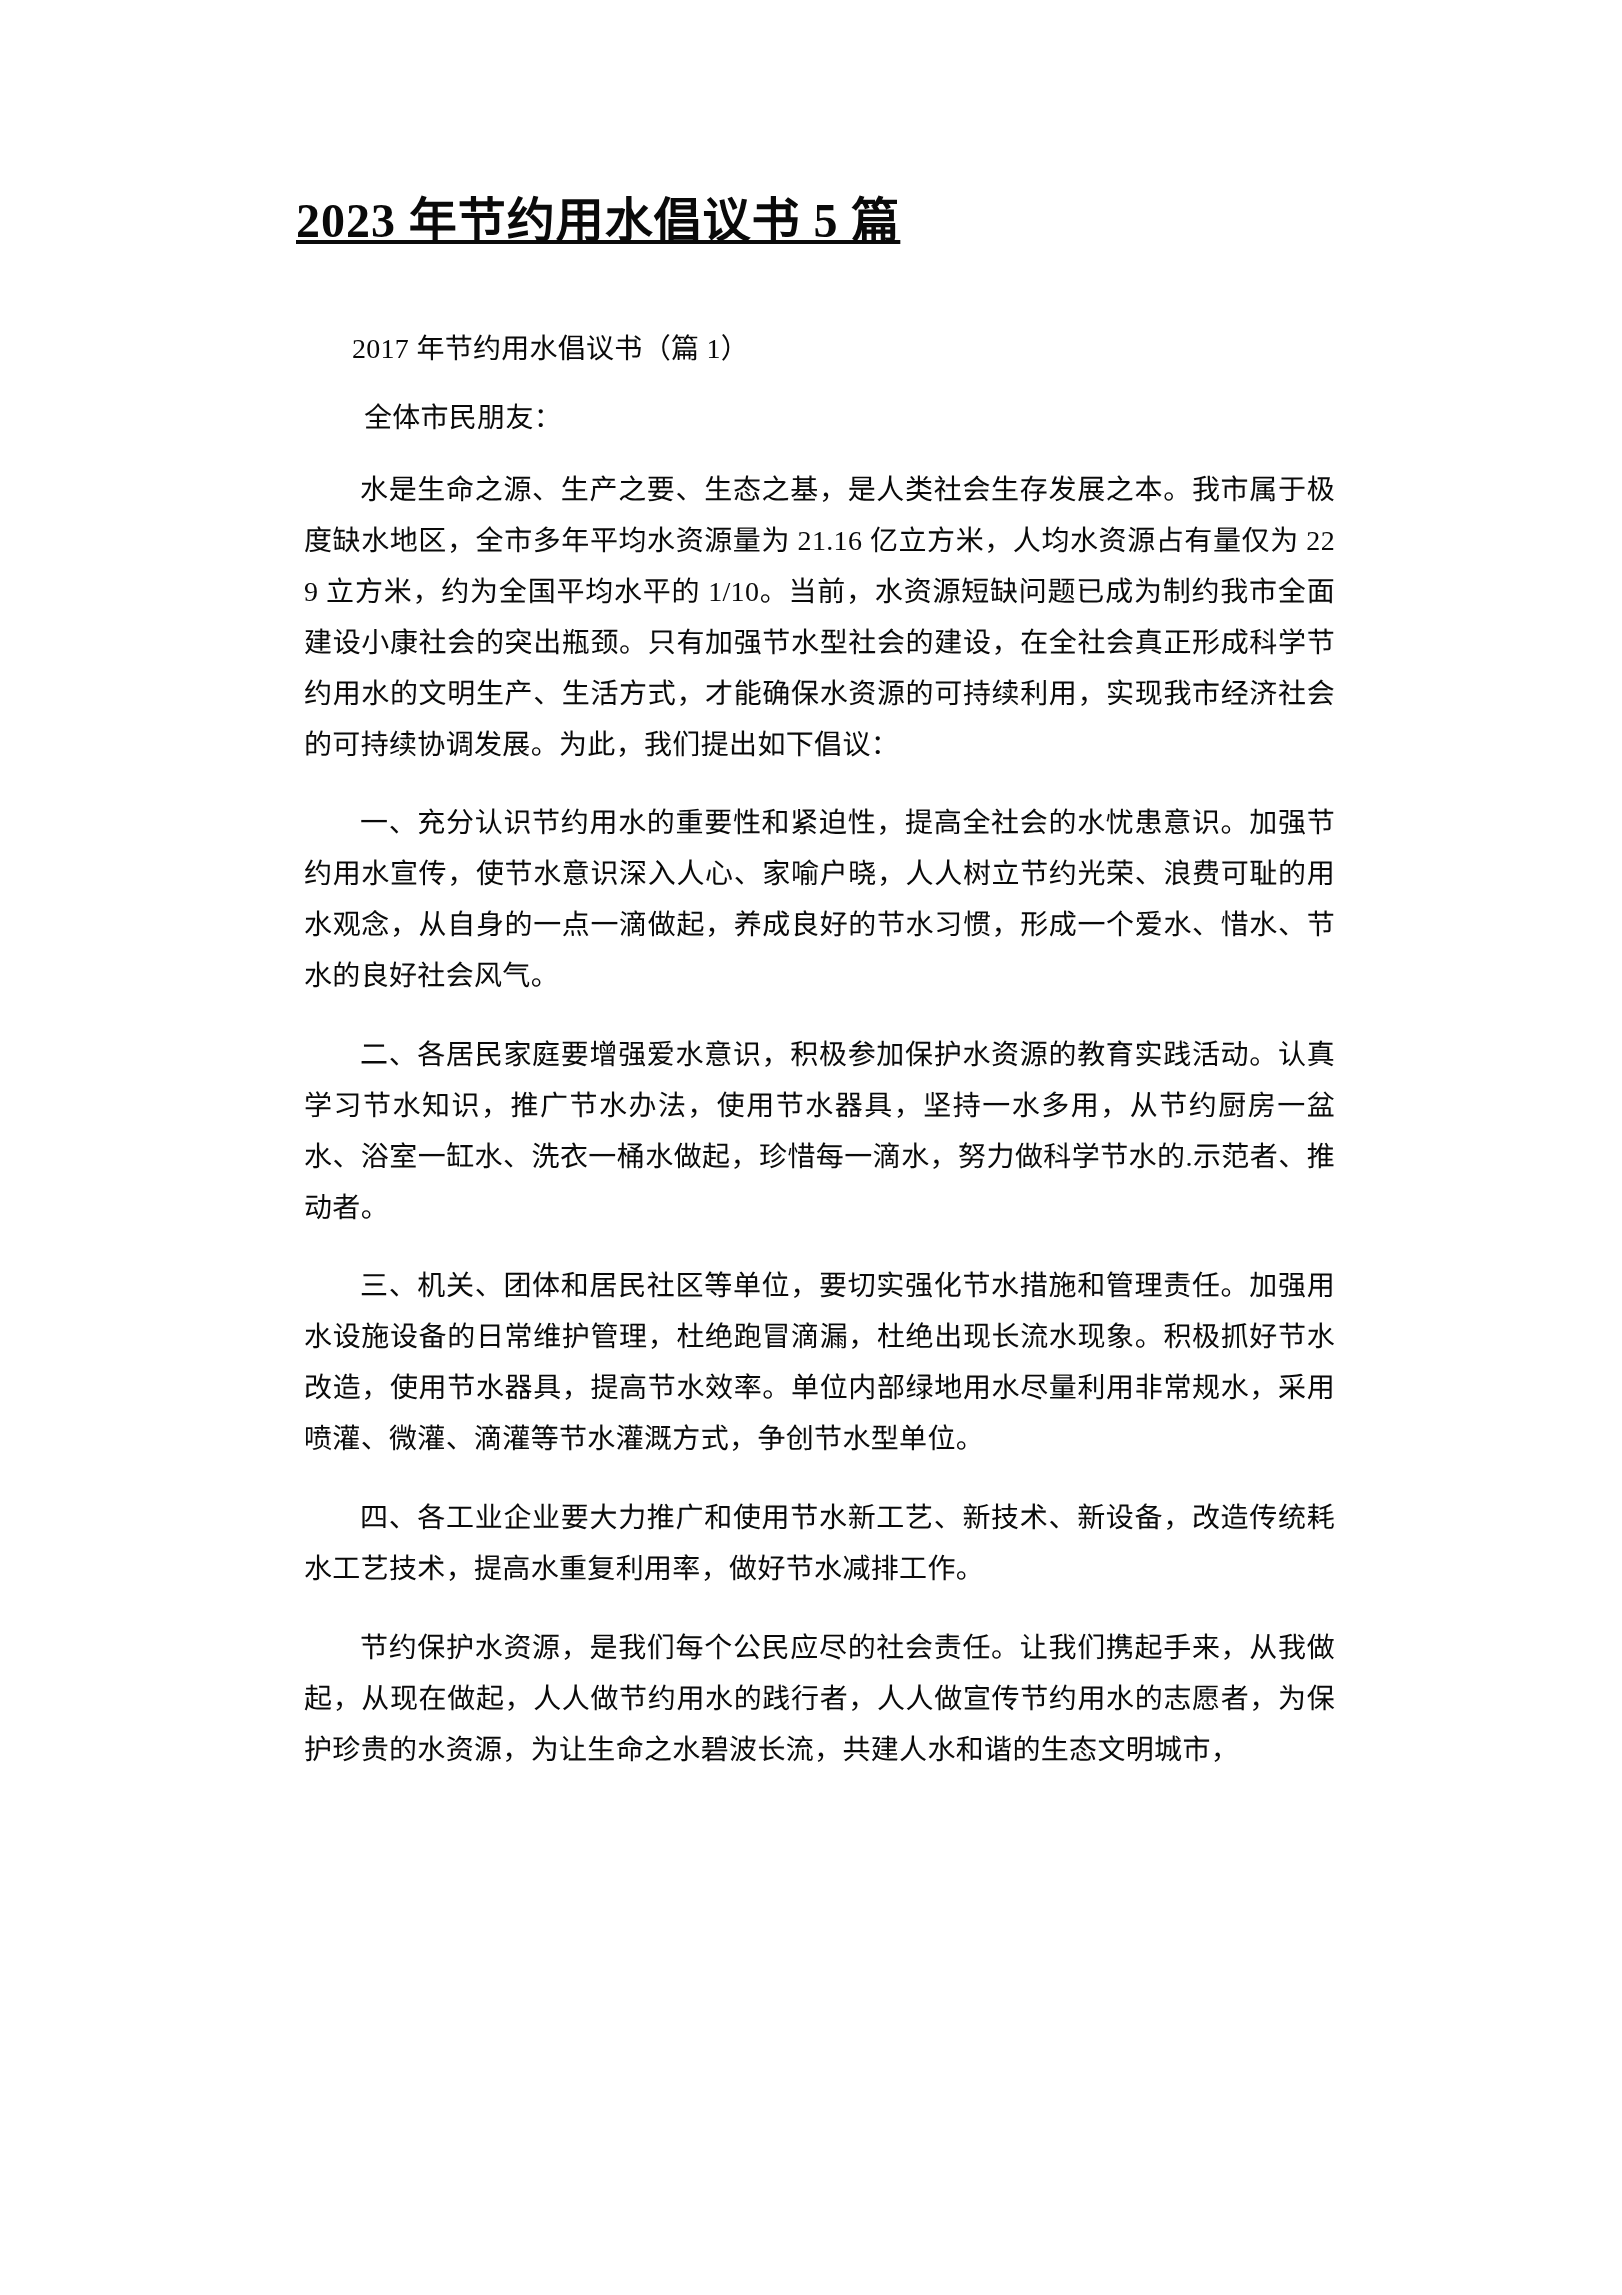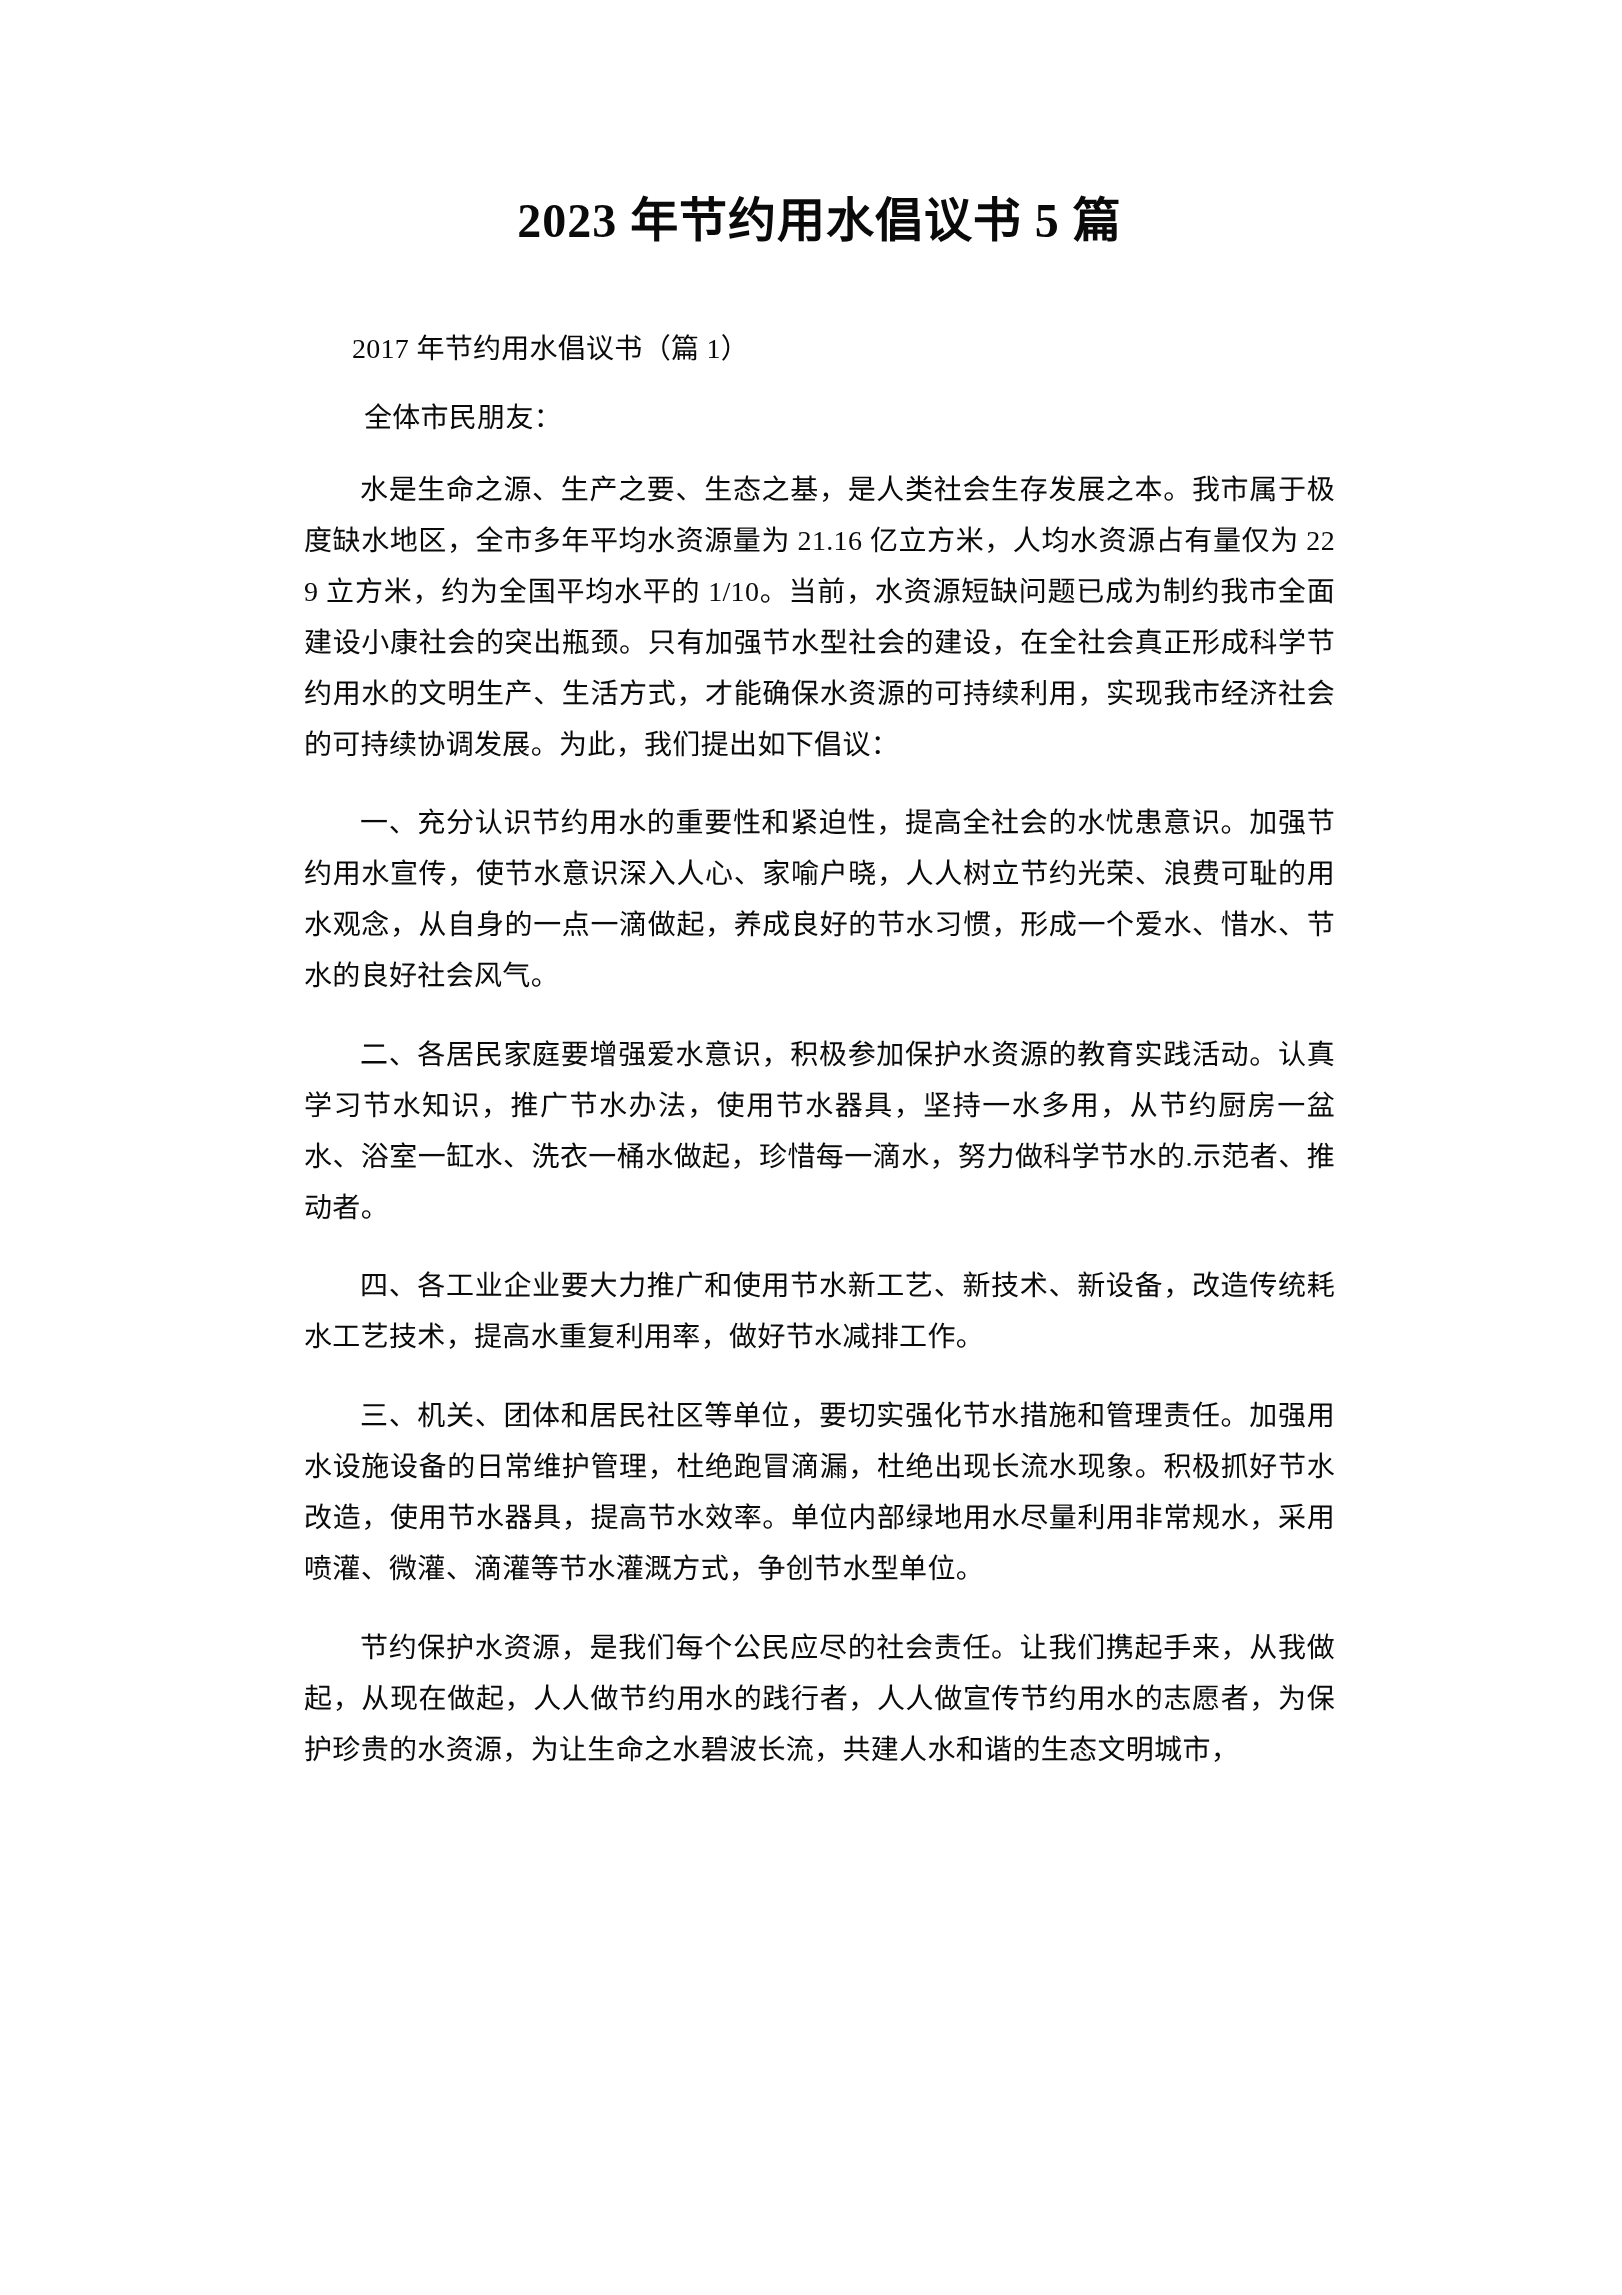--- a/index.html
+++ b/index.html
@@ -27,24 +27,25 @@
     left: 296px;
     top: 0;
     width: 1047px;
   }
 
   .doc-title {
     font-family: "Liberation Serif", "DejaVu Serif", serif;
     font-size: 48px;
     font-weight: 700;
     line-height: 1.25;
-    text-align: center;
+    text-align: left;
     letter-spacing: 0.02em;
     margin: 0;
     padding-top: 191px;
+    text-decoration: underline;
   }
 
   .subtitle {
     font-size: 28px;
     line-height: 1.0;
     margin: 0;
     padding-top: 84px;
     padding-left: 56px;
     letter-spacing: 0.01em;
   }
@@ -85,22 +86,22 @@
     <p class="subtitle">2017 年节约用水倡议书（篇 1）</p>
 
     <p class="salutation">全体市民朋友：</p>
 
     <p class="para">水是生命之源、生产之要、生态之基，是人类社会生存发展之本。我市属于极度缺水地区，全市多年平均水资源量为 21.16 亿立方米，人均水资源占有量仅为 229 立方米，约为全国平均水平的 1/10。当前，水资源短缺问题已成为制约我市全面建设小康社会的突出瓶颈。只有加强节水型社会的建设，在全社会真正形成科学节约用水的文明生产、生活方式，才能确保水资源的可持续利用，实现我市经济社会的可持续协调发展。为此，我们提出如下倡议：</p>
 
     <p class="para">一、充分认识节约用水的重要性和紧迫性，提高全社会的水忧患意识。加强节约用水宣传，使节水意识深入人心、家喻户晓，人人树立节约光荣、浪费可耻的用水观念，从自身的一点一滴做起，养成良好的节水习惯，形成一个爱水、惜水、节水的良好社会风气。</p>
 
     <p class="para">二、各居民家庭要增强爱水意识，积极参加保护水资源的教育实践活动。认真学习节水知识，推广节水办法，使用节水器具，坚持一水多用，从节约厨房一盆水、浴室一缸水、洗衣一桶水做起，珍惜每一滴水，努力做科学节水的.示范者、推动者。</p>
 
+    <p class="para">三、机关、团体和居民社区等单位，要切实强化节水措施和管理责任。加强用水设施设备的日常维护管理，杜绝跑冒滴漏，杜绝出现长流水现象。积极抓好节水改造，使用节水器具，提高节水效率。单位内部绿地用水尽量利用非常规水，采用喷灌、微灌、滴灌等节水灌溉方式，争创节水型单位。</p>
+
     <p class="para">四、各工业企业要大力推广和使用节水新工艺、新技术、新设备，改造传统耗水工艺技术，提高水重复利用率，做好节水减排工作。</p>
-
-    <p class="para">三、机关、团体和居民社区等单位，要切实强化节水措施和管理责任。加强用水设施设备的日常维护管理，杜绝跑冒滴漏，杜绝出现长流水现象。积极抓好节水改造，使用节水器具，提高节水效率。单位内部绿地用水尽量利用非常规水，采用喷灌、微灌、滴灌等节水灌溉方式，争创节水型单位。</p>
 
 
     <p class="para">节约保护水资源，是我们每个公民应尽的社会责任。让我们携起手来，从我做起，从现在做起，人人做节约用水的践行者，人人做宣传节约用水的志愿者，为保护珍贵的水资源，为让生命之水碧波长流，共建人水和谐的生态文明城市，</p>
 
   </div>
 </div>
 
 
 </body></html>

